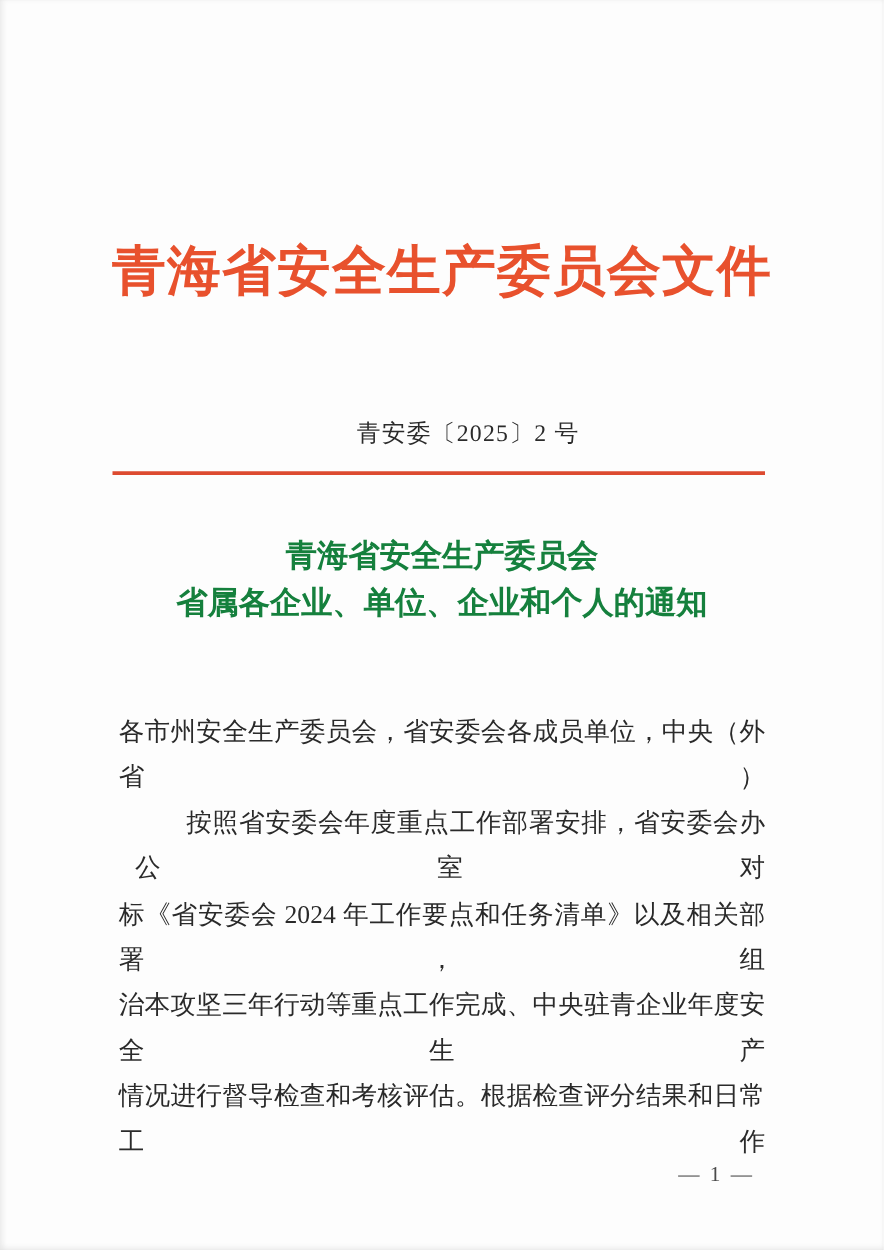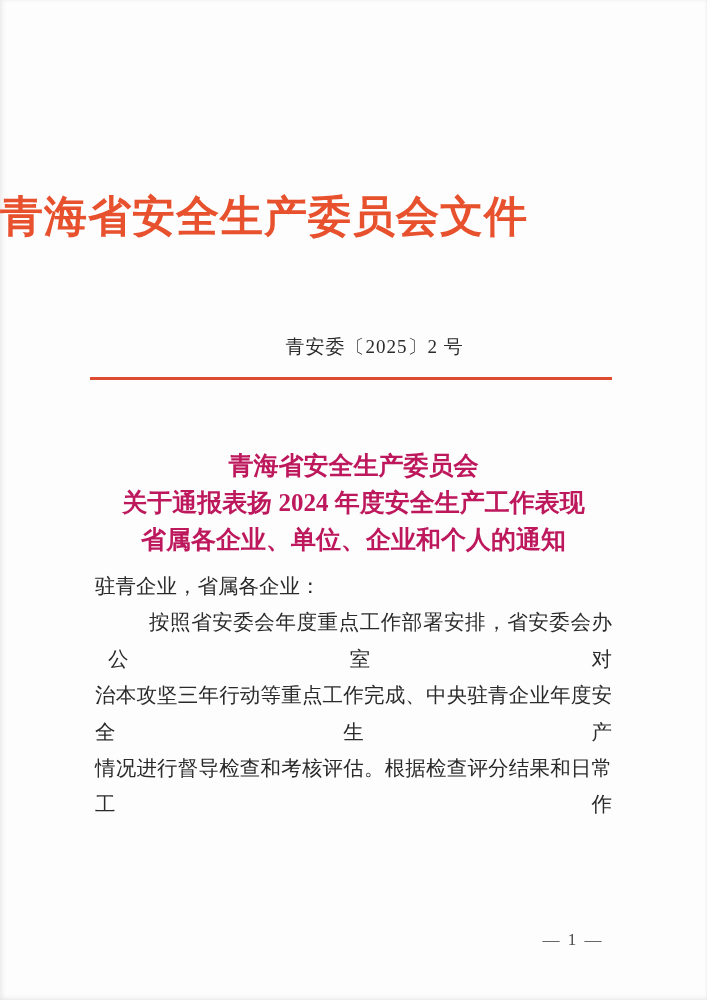--- a/index.html
+++ b/index.html
@@ -19,21 +19,21 @@
     box-shadow: inset 3px 0 4px rgba(0,0,0,0.05),
                 inset -1px 0 2px rgba(0,0,0,0.03),
                 inset 0 -3px 4px rgba(0,0,0,0.04);
   }
   .red-header {
     position: absolute;
     top: 188px;
     left: 0;
     width: 707px;
     margin: 0;
-    text-align: left;
+    text-align: center;
     font-size: 43px;
     font-weight: bold;
     letter-spacing: 1px;
     color: var(--header-red);
     white-space: nowrap;
   }
   .doc-number {
     position: absolute;
     top: 334px;
     left: 0;
@@ -54,22 +54,21 @@
   }
   .doc-title {
     position: absolute;
     top: 427px;
     left: 40px;
     width: 627px;
     text-align: center;
     font-size: 25px;
     line-height: 37px;
     font-weight: bold;
-    color: #be185d;
-    margin-top: 20px;
+    color: #15803d;
   }
   .body-text {
     position: absolute;
     top: 568px;
     left: 95px;
     width: 517px;
     font-size: 20.5px;
     line-height: 36.4px;
     color: #2a2a2a;
   }
@@ -96,27 +95,27 @@
 <div class="page">
 
   <h1 class="red-header">青海省安全生产委员会文件</h1>
 
   <div class="doc-number">青安委〔2025〕2 号</div>
 
   <div class="red-line"></div>
 
   <div class="doc-title">
     <div>青海省安全生产委员会</div>
-    <div>关于通报表扬 2024 年度安全生产工作表现</div>
     <div>省属各企业、单位、企业和个人的通知</div>
   </div>
 
   <div class="body-text">
-    <div class="line left">驻青企业，省属各企业：</div>
+    <div class="line just">各市州安全生产委员会，省安委会各成员单位，中央（外省）</div>
     <div class="line just indent">按照省安委会年度重点工作部署安排，省安委会办公室对</div>
+    <div class="line just">标《省安委会 2024 年工作要点和任务清单》以及相关部署，组</div>
     <div class="line just">治本攻坚三年行动等重点工作完成、中央驻青企业年度安全生产</div>
     <div class="line just">情况进行督导检查和考核评估。根据检查评分结果和日常工作</div>
 
   </div>
 
   <div class="page-number">— 1 —</div>
 
 </div>
 
 </body></html>

